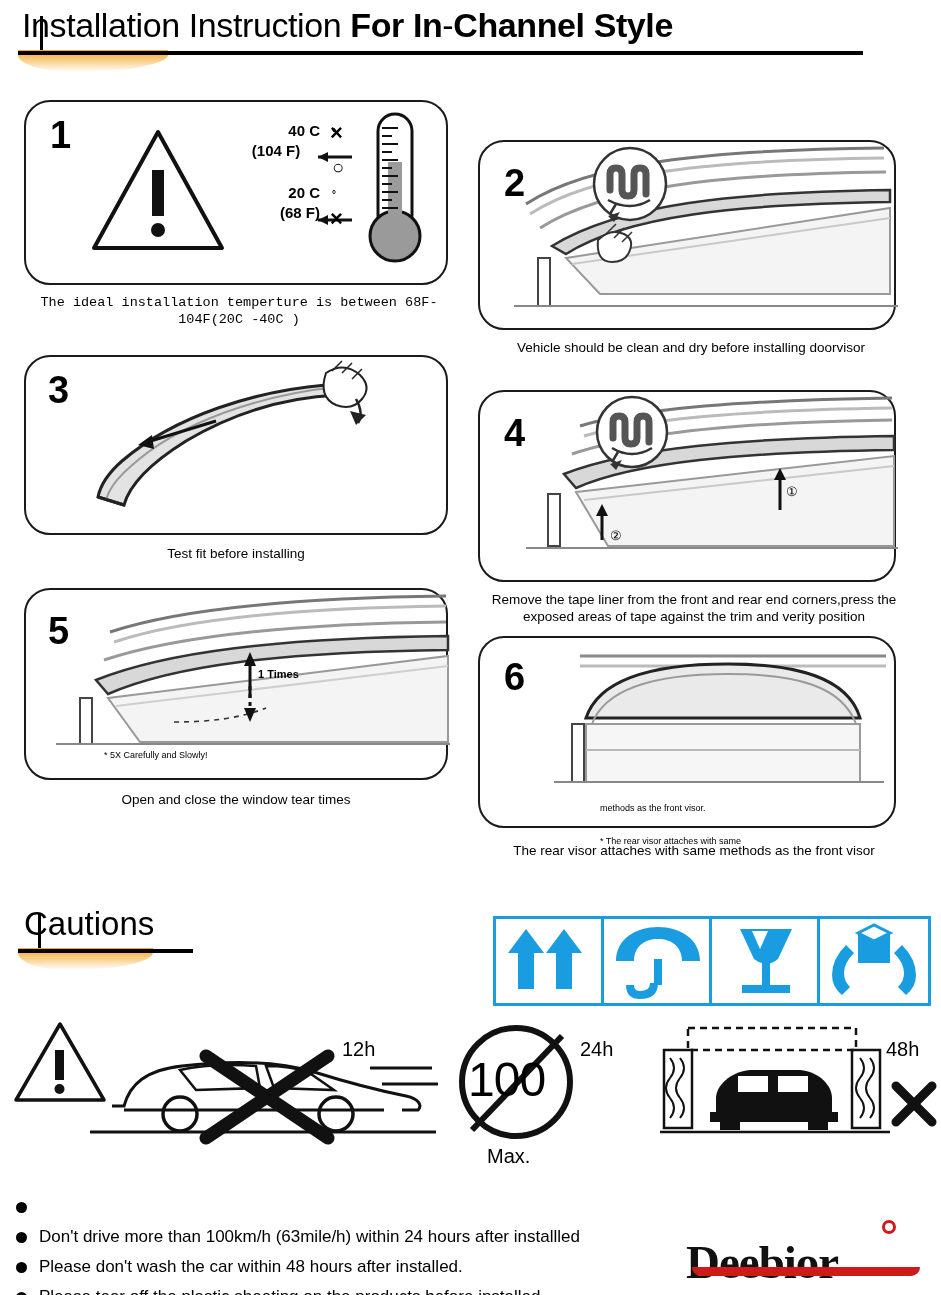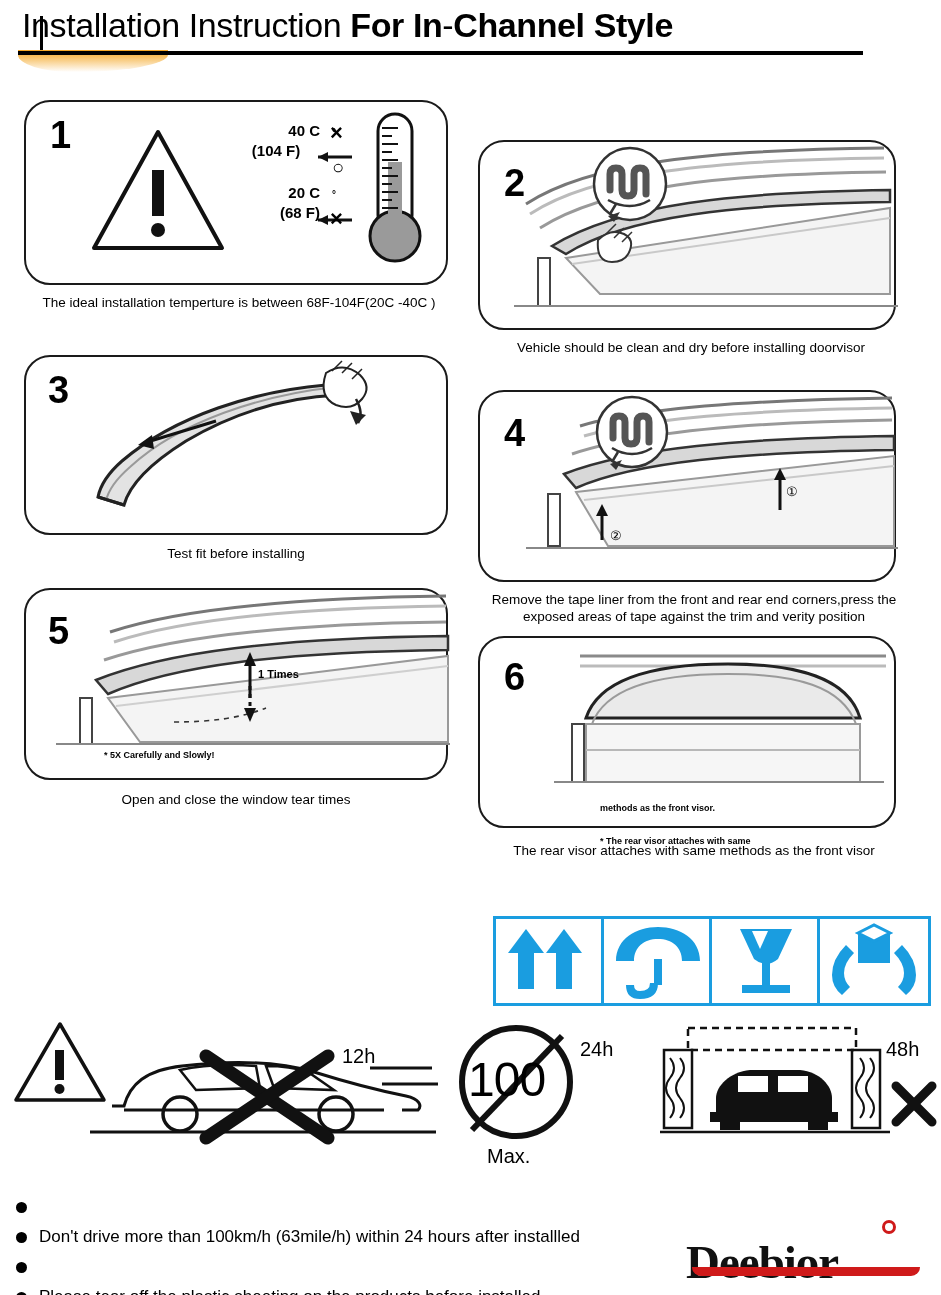--- a/index.html
+++ b/index.html
@@ -208,21 +208,21 @@
     width: 14px;
     height: 14px;
     border-radius: 50%;
     border: 3px solid #cf1a1a;
     box-sizing: border-box;
   }
 
   .small-note {
     position: absolute;
     font-size: 9px;
-    font-weight: 700;
+    font-weight: 400;
     line-height: 1.2;
   }
 </style>
 </head>
 <body>
 
 <div class="page">
 
   <div class="title-wrap">
     <div class="title-tickleft"></div>
@@ -266,21 +266,21 @@
     <div style="position:absolute; left:214px; top:20px; font-size:15px; font-weight:700; text-align:right; width:80px;">40 C</div>
     <div style="position:absolute; left:214px; top:25px; width:96px; text-align:right; font-size:10px; font-weight:700;">°</div>
     <div style="position:absolute; left:206px; top:40px; font-size:15px; font-weight:700; text-align:center; width:88px;">(104 F)</div>
     <div style="position:absolute; left:214px; top:82px; font-size:15px; font-weight:700; text-align:right; width:80px;">20 C</div>
     <div style="position:absolute; left:214px; top:87px; width:96px; text-align:right; font-size:10px; font-weight:700;">°</div>
     <div style="position:absolute; left:206px; top:102px; font-size:15px; font-weight:700; text-align:right; width:88px;">(68  F)</div>
     <div style="position:absolute; left:304px; top:18px; font-size:22px; font-weight:700;">×</div>
     <div style="position:absolute; left:306px; top:54px; font-size:20px; font-weight:700;">○</div>
     <div style="position:absolute; left:304px; top:104px; font-size:22px; font-weight:700;">×</div>
   </div>
-  <div class="caption" style="left:14px; top:295px; width:450px;">The ideal installation temperture is between 68F-104F(20C -40C )</div>
+  <div class="caption" style="left:14px; top:295px; width:450px;font-family:Liberation Mono, monospace;">The ideal installation temperture is between 68F-104F(20C -40C )</div>
 
   <div class="panel" style="left:478px; top:140px; width:418px; height:190px;">
     <div class="step-num" style="left:24px; top:22px;">2</div>
     <svg class="art" width="418" height="190" viewBox="0 0 418 190">
 
       <path d="M46 62 C110 20 230 8 404 6" fill="none" stroke="#777" stroke-width="3"></path>
       <path d="M50 72 C114 30 234 18 404 16" fill="none" stroke="#bbb" stroke-width="3"></path>
       <path d="M60 86 C126 44 244 32 406 30" fill="none" stroke="#999" stroke-width="3"></path>
 
       <path d="M72 104 C140 62 256 50 410 48 L410 60 C256 62 146 74 86 112 Z" fill="#d8d8d8" stroke="#333" stroke-width="2.5"></path>
@@ -384,20 +384,26 @@
       <rect x="106" y="86" width="274" height="58" fill="#f6f6f6" stroke="#9a9a9a" stroke-width="2"></rect>
       <line x1="106" y1="112" x2="380" y2="112" stroke="#b8b8b8" stroke-width="2"></line>
       <rect x="92" y="86" width="12" height="58" fill="#fff" stroke="#444" stroke-width="2"></rect>
       <line x1="74" y1="144" x2="404" y2="144" stroke="#888" stroke-width="2"></line>
     </svg>
     <div class="small-note" style="left:120px; top:154px;margin-top:44px;">* The rear visor attaches with same</div>
     <div class="small-note" style="left:120px; top:165px;">methods as the front visor.</div>
   </div>
   <div class="caption" style="left:470px; top:843px; width:448px;">The rear visor attaches with same methods as the front visor</div>
 
+  <div class="cautions-wrap">
+    <div class="cautions-tickleft"></div>
+    <div class="cautions-text">Cautions</div>
+    <div class="cautions-swoosh"></div>
+    <div class="cautions-underline"></div>
+  </div>
 
   <div class="symbox" style="left:493px; top:916px; width:114px; height:90px;">
     <svg width="108" height="84" viewBox="0 0 108 84">
       <g fill="#1a9de0">
         <polygon points="22,70 22,34 12,34 30,10 48,34 38,34 38,70"></polygon>
         <polygon points="60,70 60,34 50,34 68,10 86,34 76,34 76,70"></polygon>
       </g>
     </svg>
   </div>
   <div class="symbox" style="left:601px; top:916px; width:114px; height:90px;">
@@ -440,21 +446,21 @@
     <line x1="6" y1="104" x2="352" y2="104" stroke="#111" stroke-width="3"></line>
 
     <line x1="286" y1="40" x2="348" y2="40" stroke="#111" stroke-width="3"></line>
     <line x1="298" y1="56" x2="354" y2="56" stroke="#111" stroke-width="3"></line>
 
     <g stroke="#111" stroke-width="13" stroke-linecap="round">
       <line x1="122" y1="28" x2="244" y2="110"></line>
       <line x1="244" y1="28" x2="122" y2="110"></line>
     </g>
   </svg>
-  <div style="position:absolute; left:342px; top:1038px; font-size:20px;margin-top:7px;">12h</div>
+  <div style="position:absolute; left:342px; top:1038px; font-size:20px;">12h</div>
 
   <svg style="position:absolute; left:452px; top:1020px;" width="130" height="130" viewBox="0 0 130 130">
     <circle cx="64" cy="62" r="54" fill="none" stroke="#111" stroke-width="6"></circle>
     <line x1="20" y1="110" x2="110" y2="16" stroke="#111" stroke-width="6"></line>
   </svg>
   <div style="position:absolute; left:468px; top:1052px; font-size:48px; font-weight:400; letter-spacing:-1px;">100</div>
   <div style="position:absolute; left:487px; top:1145px; font-size:20px;">Max.</div>
   <div style="position:absolute; left:580px; top:1038px; font-size:20px;">24h</div>
 
   <svg style="position:absolute; left:654px; top:1020px;" width="240" height="128" viewBox="0 0 240 128">
@@ -486,20 +492,21 @@
   <div class="bullets">
     <div class="bullet-row">
       <div class="bullet-dot"></div>
     </div>
     <div class="bullet-row">
       <div class="bullet-dot"></div>
       <div class="bullet-text">Don't drive more than 100km/h (63mile/h) within 24 hours after installled</div>
     </div>
     <div class="bullet-row">
       <div class="bullet-dot"></div>
+      <div class="bullet-text">Please don't wash the car within 48 hours after installed.</div>
     </div>
     <div class="bullet-row">
       <div class="bullet-dot"></div>
       <div class="bullet-text">Please tear off the plastic sheeting on the products before installed.</div>
     </div>
   </div>
 
   <div class="logo">
     <div class="logo-text">Deebior</div>
     <div class="logo-dot"></div>

